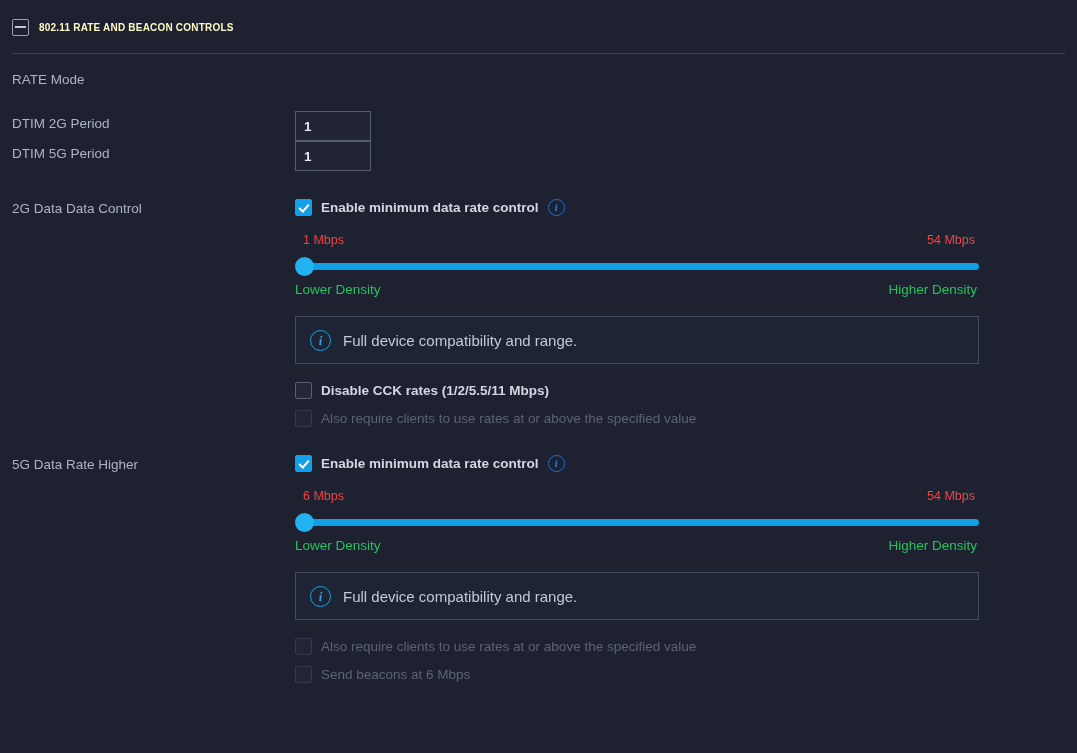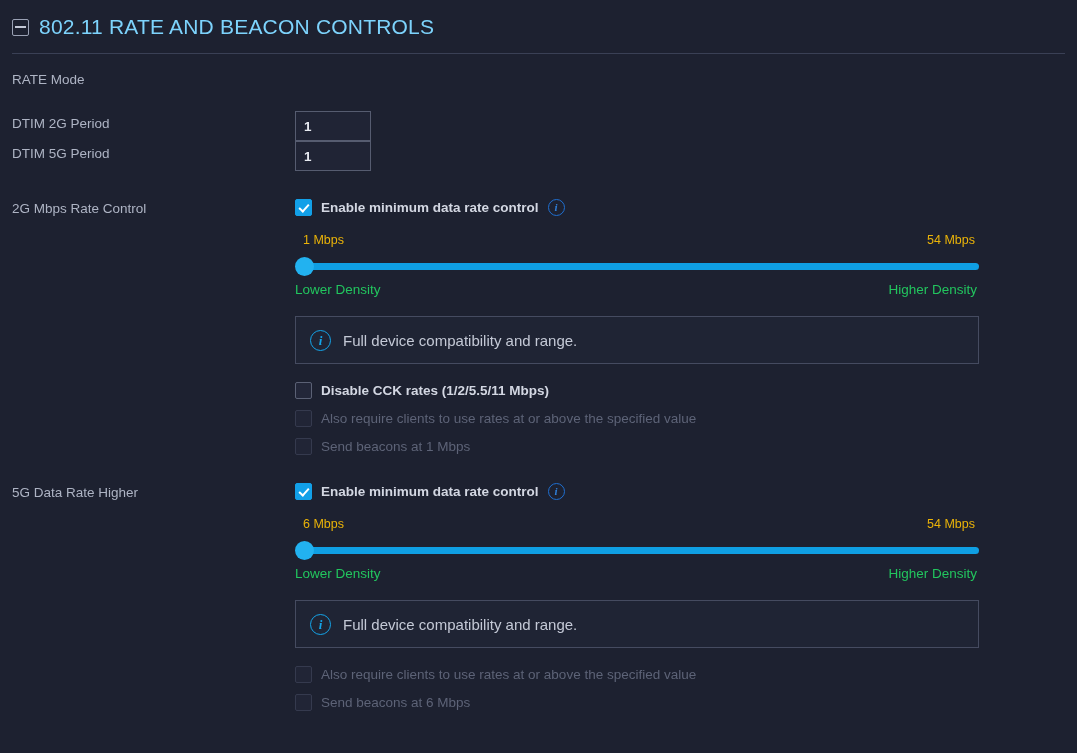--- a/index.html
+++ b/index.html
@@ -37,24 +37,24 @@
     content: "";
     position: absolute;
     left: 2px;
     right: 2px;
     top: 50%;
     height: 1.6px;
     margin-top: -0.8px;
     background: #c3c8d6;
   }
   .panel-title {
-    font-size: 21px;
-    font-weight: normal;
+    font-size: 10px;
+    font-weight: bold;
     letter-spacing: 0.2px;
-    color: #7dd3fc;
+    color: #fef9c3;
     white-space: nowrap;
   }
   .header-divider {
     height: 1px;
     background: #3a4055;
     margin: 13px 12px 0 12px;
   }
 
   
   .row {
@@ -154,21 +154,21 @@
 
   
   .slider-block {
     width: 684px;
     margin-top: 17px;
   }
   .slider-ends {
     display: flex;
     justify-content: space-between;
     font-size: 12.5px;
-    color: #eab308;
+    color: #ef4444;
     padding: 0 4px 0 8px;
     box-sizing: border-box;
     align-items: center;
   }
   .slider-track-wrap {
     position: relative;
     height: 20px;
     margin-top: 9px;
   }
   .slider-track {
@@ -245,21 +245,21 @@
 </div>
 
 <div class="row" style="">
   <div class="row-label" style="padding-top:5px;">DTIM 5G Period</div>
   <div class="row-field">
     <input class="num-input" type="text" style="width: 76px; height: 30px; box-sizing: border-box; background: rgb(32, 36, 53); border: 1px solid rgb(86, 92, 112); color: rgb(230, 233, 240); font-family: &quot;Liberation Sans&quot;, sans-serif; font-size: 13.5px; font-weight: bold; padding: 0px 8px; outline: none;" value="1">
   </div>
 </div>
 
 <div class="row" style="margin-top:28px;">
-  <div class="row-label" style="padding-top:2px;">2G Mbps Rate Control</div>
+  <div class="row-label" style="padding-top:2px;">2G Data Data Control</div>
   <div class="row-field">
 
     <div class="cb-line">
       <div class="cb checked"></div>
       <div class="cb-label">Enable minimum data rate control</div>
       <span class="info-circle">i</span>
     </div>
 
     <div class="slider-block">
       <div class="slider-ends">
@@ -283,24 +283,20 @@
 
     <div class="sub-list">
       <div class="cb-line">
         <div class="cb unchecked"></div>
         <div class="cb-label">Disable CCK rates (1/2/5.5/11 Mbps)</div>
       </div>
       <div class="cb-line">
         <div class="cb disabled"></div>
         <div class="cb-label dim">Also require clients to use rates at or above the specified value</div>
       </div>
-      <div class="cb-line">
-        <div class="cb disabled"></div>
-        <div class="cb-label dim">Send beacons at 1 Mbps</div>
-      </div>
     </div>
 
   </div>
 </div>
 
 <div class="row" style="margin-top:28px;">
   <div class="row-label" style="padding-top:2px;">5G Data Rate Higher</div>
   <div class="row-field">
 
     <div class="cb-line">

